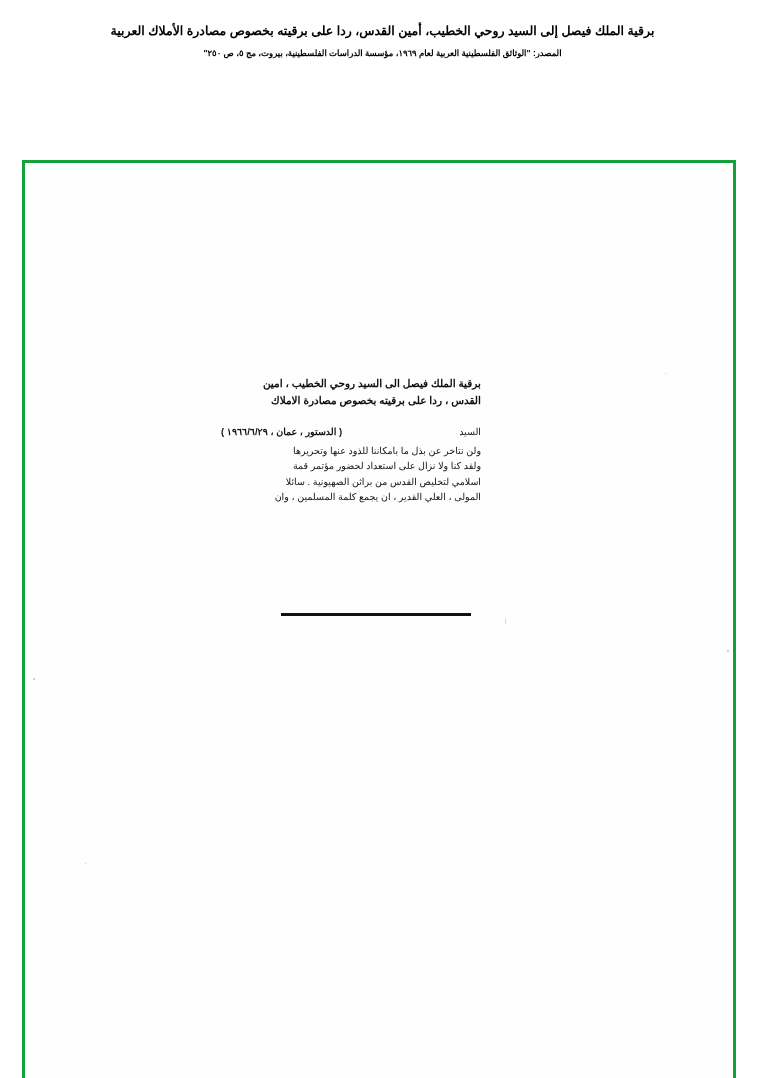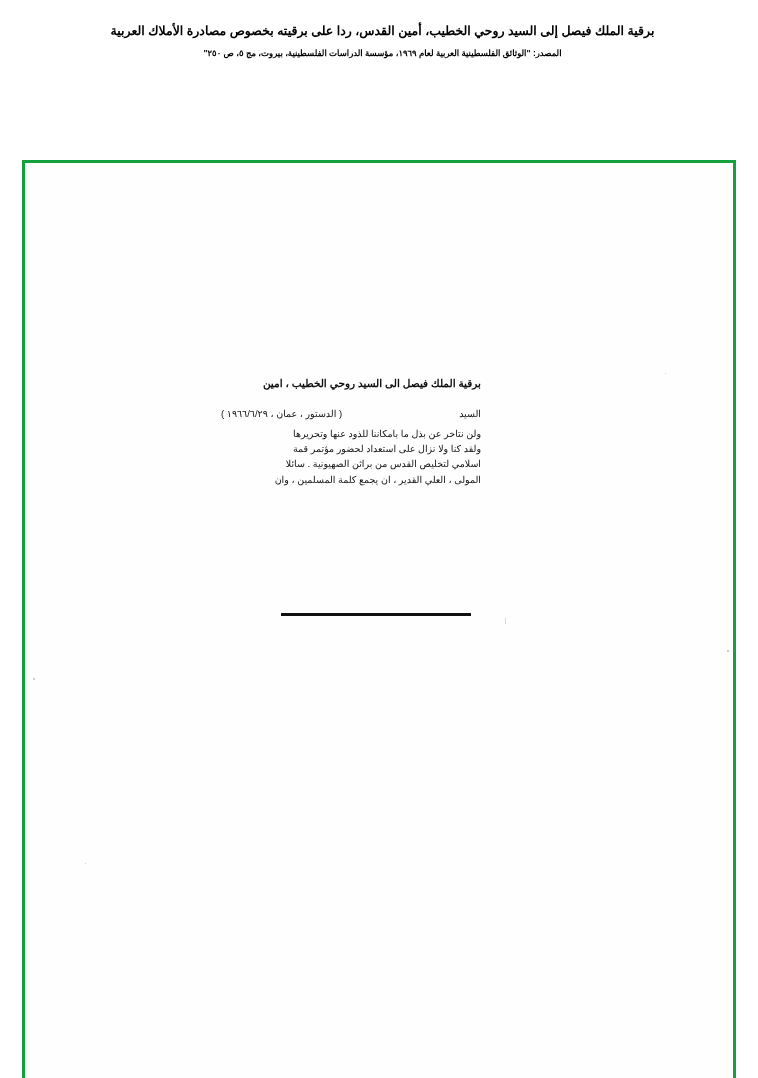--- a/index.html
+++ b/index.html
@@ -103,21 +103,21 @@
   .tg-meta {
     display: flex;
     flex-direction: row;
     justify-content: space-between;
     align-items: baseline;
     font-size: 9.5px;
     line-height: 1.6;
     margin-bottom: 4px;
   }
   .tg-meta .place { font-weight: normal; }
-  .tg-meta .dateline { font-weight: normal; }
+  .tg-meta .dateline { font-weight: bold; }
 
   .tg-body {
     font-size: 9.5px;
     line-height: 1.62;
     letter-spacing: 0.1px;
   }
   .tg-body div { white-space: nowrap; }
   .tg-body .indent-end { text-align: left; }
 
   
@@ -146,20 +146,21 @@
       <span class="speckle sp1"></span>
       <span class="speckle sp2"></span>
       <span class="speckle sp3"></span>
       <span class="speckle sp4"></span>
       <span class="speckle sp5"></span>
 
       <div class="telegram">
 
         <div class="tg-title">
           <div>برقية الملك فيصل الى السيد روحي الخطيب ، امين</div>
+          <div>القدس ، ردا على برقيته بخصوص مصادرة الاملاك</div>
         </div>
 
         <div class="tg-meta">
           <span class="place">السيد</span>
           <span class="dateline">( الدستور ، عمان ، ١٩٦٦/٦/٢٩ )</span>
         </div>
 
         <div class="tg-body">
           <div>ولن نتاخر عن بذل ما بامكاننا للذود عنها وتحريرها</div>
           <div>ولقد كنا ولا نزال على استعداد لحضور مؤتمر قمة</div>

